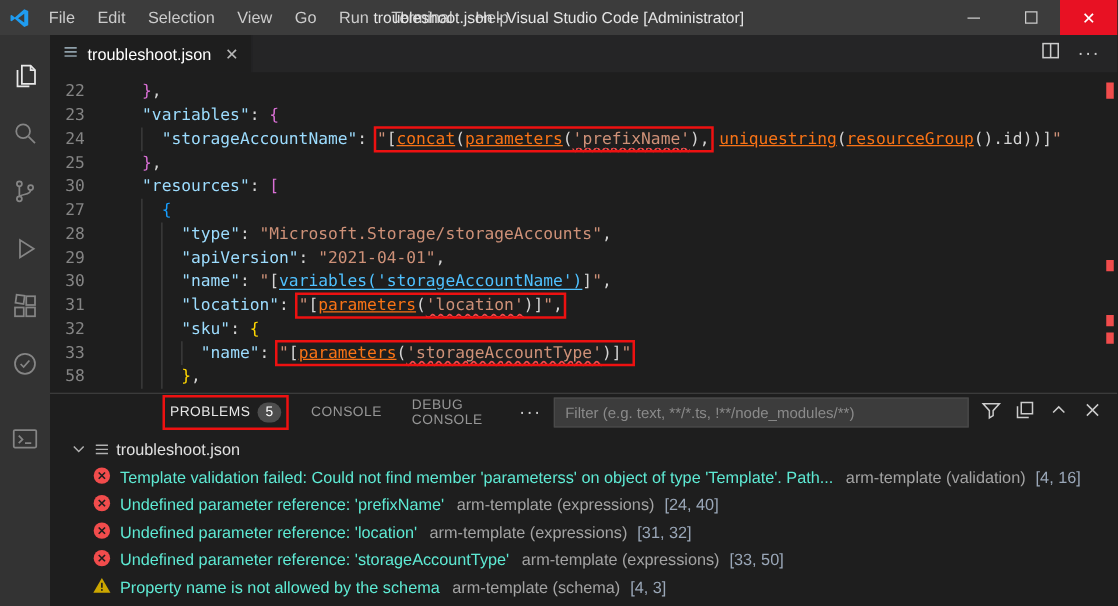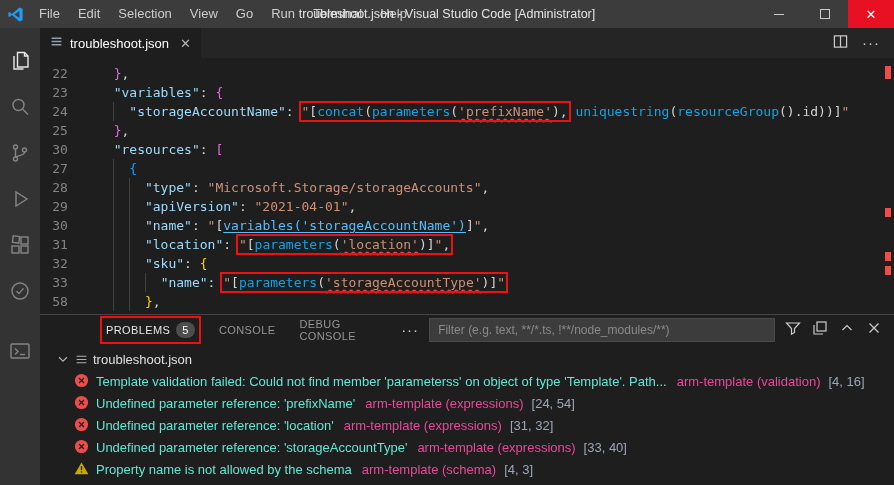--- a/index.html
+++ b/index.html
@@ -37,51 +37,51 @@
   .dots { font-size:15px; letter-spacing:1px; line-height:10px; }
 
   
   .editor { flex:1; position:relative; font-family:"DejaVu Sans Mono", monospace; font-size:13px; overflow:hidden; background:#1e1e1e; padding-top:6px; }
   .code-line { display:flex; height:19px; line-height:19px; white-space:pre; }
   .line-number { width:40px; flex:none; text-align:center; color:#858585; }
   .line-content { padding-left:18px; white-space:pre; color:#d4d4d4; }
   .tok-key { color:#9cdcfe; }
   .tok-str { color:#ce9178; }
   .tok-punct { color:#d4d4d4; }
-  .tok-fn { color:#0ea5e9; }
+  .tok-fn { color:#f97316;text-decoration:underline; }
   .tok-gold { color:#ffd700; }
   .tok-pink { color:#da70d6; }
   .tok-blue { color:#179fff; }
   .tok-link { color:#4fc1ff; text-decoration:underline; text-underline-offset:2px; }
   .squiggle { text-decoration-line:underline; text-decoration-style:wavy; text-decoration-color:#f14c4c; text-decoration-skip-ink:none; text-underline-offset:2px; }
   .redbox { outline:2px solid #ee1111; outline-offset:1px; }
   .indent-guide { position:absolute; width:1px; background:#404040; }
   .ruler-mark { position:absolute; right:3px; width:6px; background:#f14c4c; }
 
   
   .panel { height:171px; flex:none; border-top:1px solid #454545; display:flex; flex-direction:column; background:#1e1e1e; }
   .panel-header { height:30px; flex:none; display:flex; align-items:center; padding:0 12px 0 66px; }
   .panel-tabs { display:flex; align-items:center; }
   .panel-tab { font-size:11px; letter-spacing:.4px; color:#969696; margin-right:24px; display:flex; align-items:center; gap:6px; }
   .panel-tab.active { color:#e7e7e7; }
-  .panel-tab.boxed { outline:2px solid #ee1111; outline-offset:4px; }
+  .panel-tab.boxed { outline:2px solid #ee1111; outline-offset:4px;margin-left:30px; }
   .badge { background:#4d4d4d; color:#ffffff; font-size:11px; border-radius:10px; padding:0 6px; line-height:16px; height:16px; }
   .panel-more { color:#cccccc; margin-right:10px; }
   .filter-input { margin-left:auto; width:372px; height:24px; background:#3c3c3c; border:1px solid #4a4a4a; color:#cccccc; font-size:12px; padding:0 8px; font-family:"Liberation Sans",sans-serif; }
   .filter-input::placeholder { color:#8a8a8a; }
   .panel-icons { display:flex; align-items:center; gap:11px; margin-left:10px; }
   .panel-icons svg { stroke:#cccccc; fill:none; stroke-width:1.2; }
 
   .problems { flex:1; overflow:hidden; padding-top:3px; font-size:13px; }
   .file-row { height:22px; display:flex; align-items:center; gap:5px; padding-left:16px; color:#e0e0e0; }
   .file-row svg { stroke:#b0b0b0; fill:none; stroke-width:1.4; }
   .problem-row { height:22px; display:flex; align-items:center; gap:6px; padding-left:34px; white-space:nowrap; }
   .sev-icon { width:16px; height:16px; flex:none; display:flex; }
   .p-msg { color:#5eead4; }
-  .p-src { color:#ec4899; margin-left:4px; }
+  .p-src { color:#a3a3a3; margin-left:4px; }
   .p-pos { color:#9aa7b8; margin-left:2px; }
 </style>
 </head>
 <body>
 
 <div class="titlebar">
   <span class="vscode-logo">
     <svg width="17" height="17" viewBox="0 0 24 24">
         <path fill="#1f9cf0" d="M17.5 2 6.9 11.2 3.3 8.4 2 9.1v5.8l1.3.7 3.6-2.8L17.5 22l4.5-2V4l-4.5-2zm0 5.1v9.8L10.6 12l6.9-4.9z"></path>
       </svg>
@@ -279,21 +279,21 @@
             </div>
             <div class="problem-row">
               <span class="sev-icon">
                 <svg width="15" height="15" viewBox="0 0 16 16">
                   <circle cx="8" cy="8" r="7" fill="#f14c4c"></circle>
                   <path d="M5.3 5.3l5.4 5.4M10.7 5.3l-5.4 5.4" stroke="#1e1e1e" stroke-width="1.4" fill="none"></path>
                 </svg>
               </span>
               <span class="p-msg">Undefined parameter reference: 'prefixName'</span>
               <span class="p-src">arm-template (expressions)</span>
-              <span class="p-pos">[24, 54]</span>
+              <span class="p-pos">[24, 40]</span>
             </div>
             <div class="problem-row">
               <span class="sev-icon">
                 <svg width="15" height="15" viewBox="0 0 16 16">
                   <circle cx="8" cy="8" r="7" fill="#f14c4c"></circle>
                   <path d="M5.3 5.3l5.4 5.4M10.7 5.3l-5.4 5.4" stroke="#1e1e1e" stroke-width="1.4" fill="none"></path>
                 </svg>
               </span>
               <span class="p-msg">Undefined parameter reference: 'location'</span>
               <span class="p-src">arm-template (expressions)</span>
@@ -301,21 +301,21 @@
             </div>
             <div class="problem-row">
               <span class="sev-icon">
                 <svg width="15" height="15" viewBox="0 0 16 16">
                   <circle cx="8" cy="8" r="7" fill="#f14c4c"></circle>
                   <path d="M5.3 5.3l5.4 5.4M10.7 5.3l-5.4 5.4" stroke="#1e1e1e" stroke-width="1.4" fill="none"></path>
                 </svg>
               </span>
               <span class="p-msg">Undefined parameter reference: 'storageAccountType'</span>
               <span class="p-src">arm-template (expressions)</span>
-              <span class="p-pos">[33, 40]</span>
+              <span class="p-pos">[33, 50]</span>
             </div>
             <div class="problem-row">
               <span class="sev-icon">
                 <svg width="15" height="15" viewBox="0 0 16 16">
                   <path d="M8 1.5 15.3 14H.7z" fill="#cca700"></path>
                   <rect x="7.3" y="5.6" width="1.4" height="4.2" fill="#1e1e1e"></rect>
                   <rect x="7.3" y="11" width="1.4" height="1.4" fill="#1e1e1e"></rect>
                 </svg>
               </span>
               <span class="p-msg">Property name is not allowed by the schema</span>

